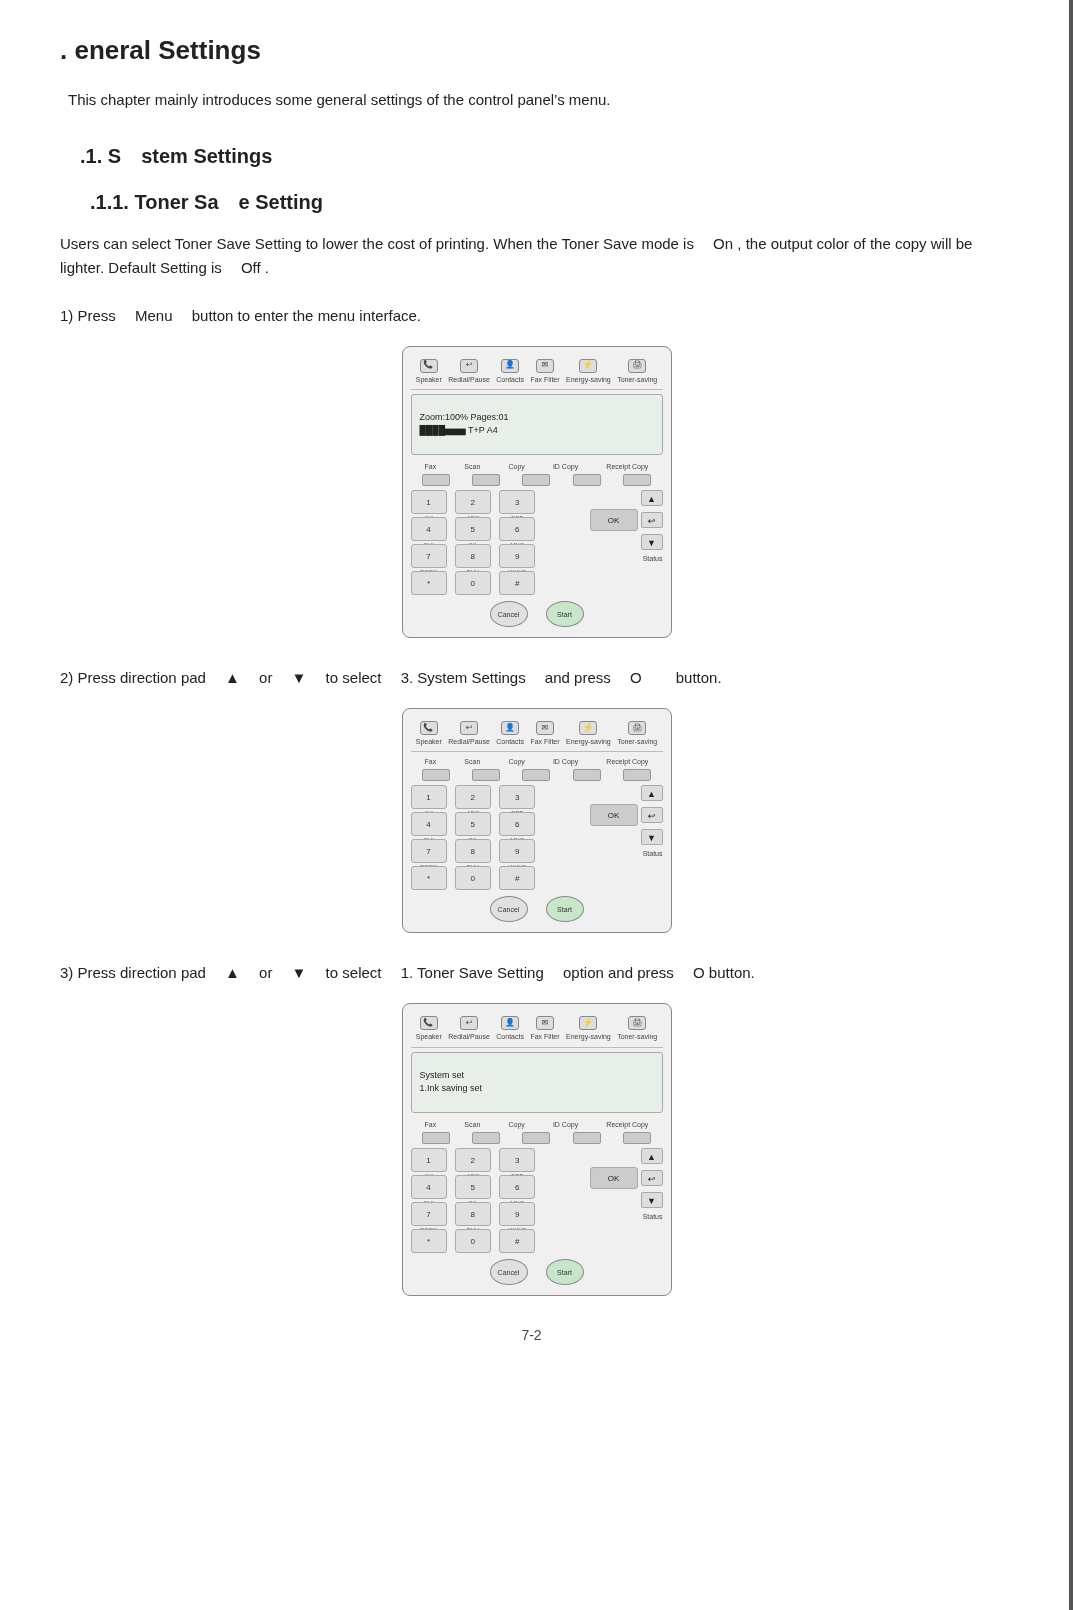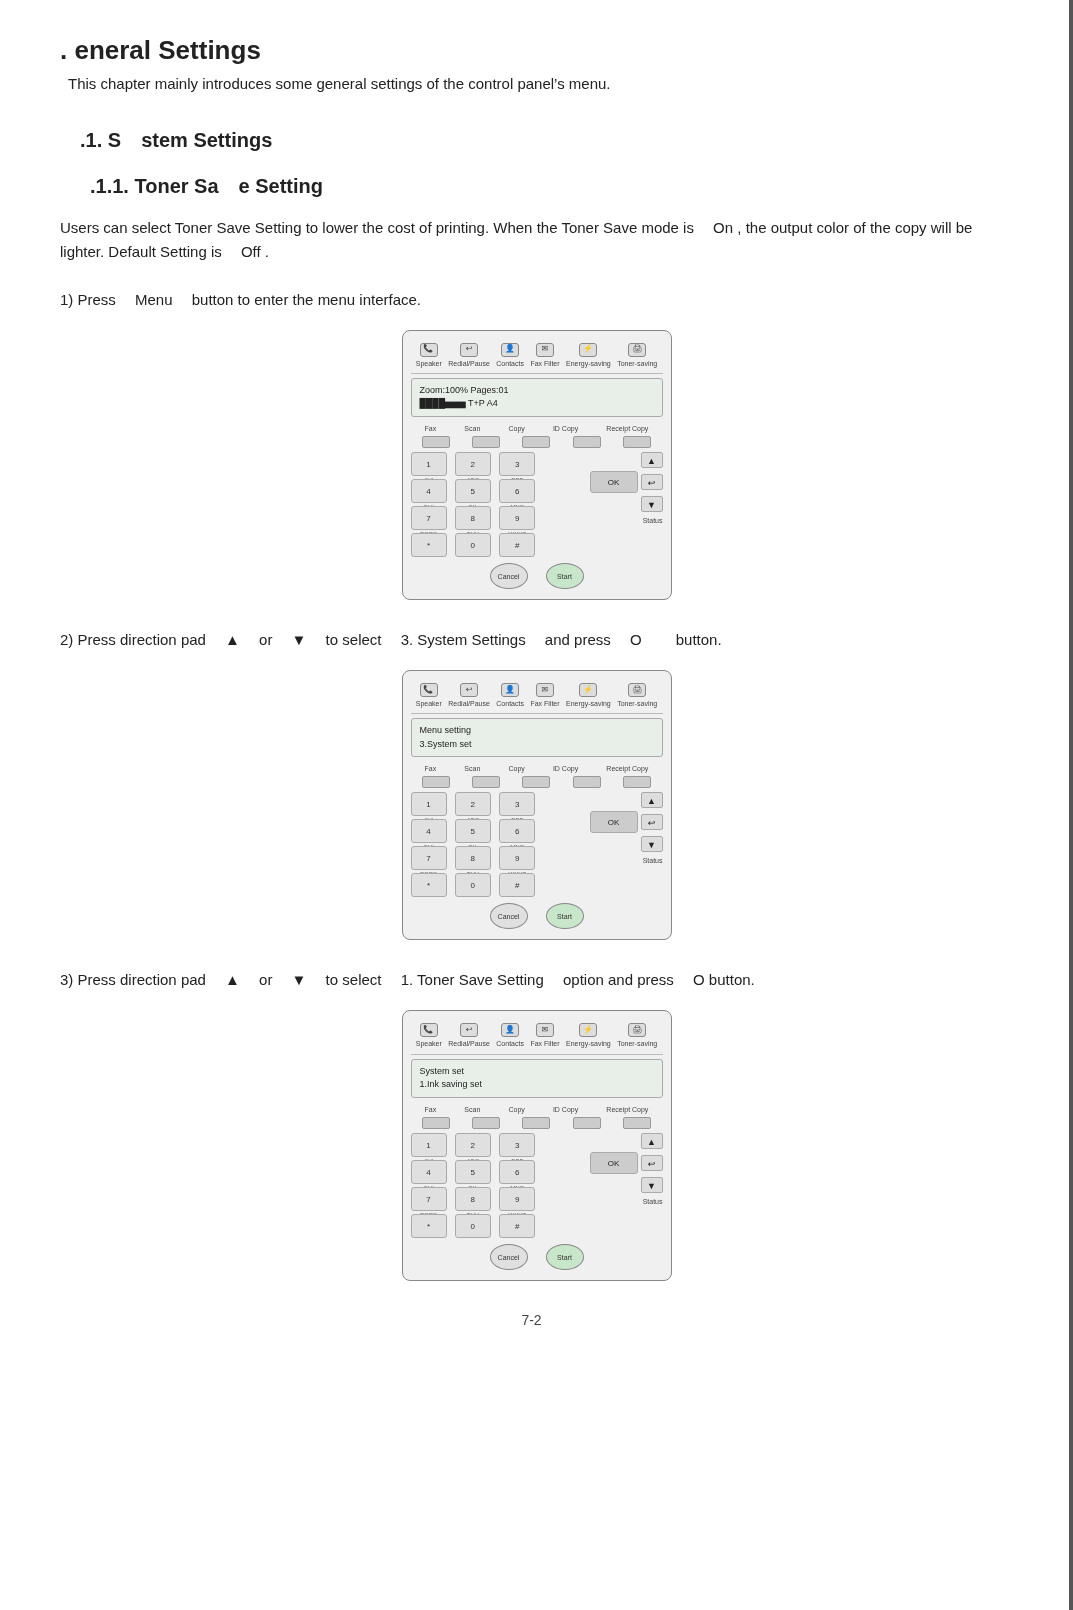--- a/index.html
+++ b/index.html
@@ -9,20 +9,21 @@
       color: #222;
       width: 1073px;
       min-height: 1610px;
       padding: 30px 60px 60px 60px;
       font-size: 15px;
       line-height: 1.6;
     }
     .page-title {
       font-size: 26px;
       font-weight: bold;
+      margin-bottom: 16px;
       border-bottom: none;
     }
     .intro-text {
       font-size: 15px;
       margin-bottom: 28px;
       margin-left: 8px;
     }
     .section-title {
       font-size: 20px;
       font-weight: bold;
@@ -83,21 +84,21 @@
       background: #ddd;
       display: flex;
       align-items: center;
       justify-content: center;
       font-size: 8px;
     }
     .device-screen {
       border: 1.5px solid #aaa;
       background: #e8efe8;
       border-radius: 3px;
-      padding: 5px 8px;
+      padding: 16px 8px;
       font-size: 9px;
       margin-bottom: 6px;
       min-height: 36px;
       line-height: 1.5;
     }
     .device-screen .screen-line {
       font-size: 9px;
       color: #222;
     }
     .device-func-labels {
@@ -354,24 +355,20 @@
       </div>
       <div class="device-icon-label">
         <div class="ico">⚡</div>
         <span>Energy-saving</span>
       </div>
       <div class="device-icon-label">
         <div class="ico">🖨</div>
         <span>Toner-saving</span>
       </div>
     </div>
-    <div class="device-screen">
-      <div class="screen-line">Menu setting</div>
-      <div class="screen-line">3.System set</div>
-    </div>
     <div class="device-func-labels">
       <span>Fax</span>
       <span>Scan</span>
       <span>Copy</span>
       <span>ID Copy</span>
       <span>Receipt Copy</span>
     </div>
     <div class="device-func-btns">
       <div class="func-btn"></div>
       <div class="func-btn"></div>

